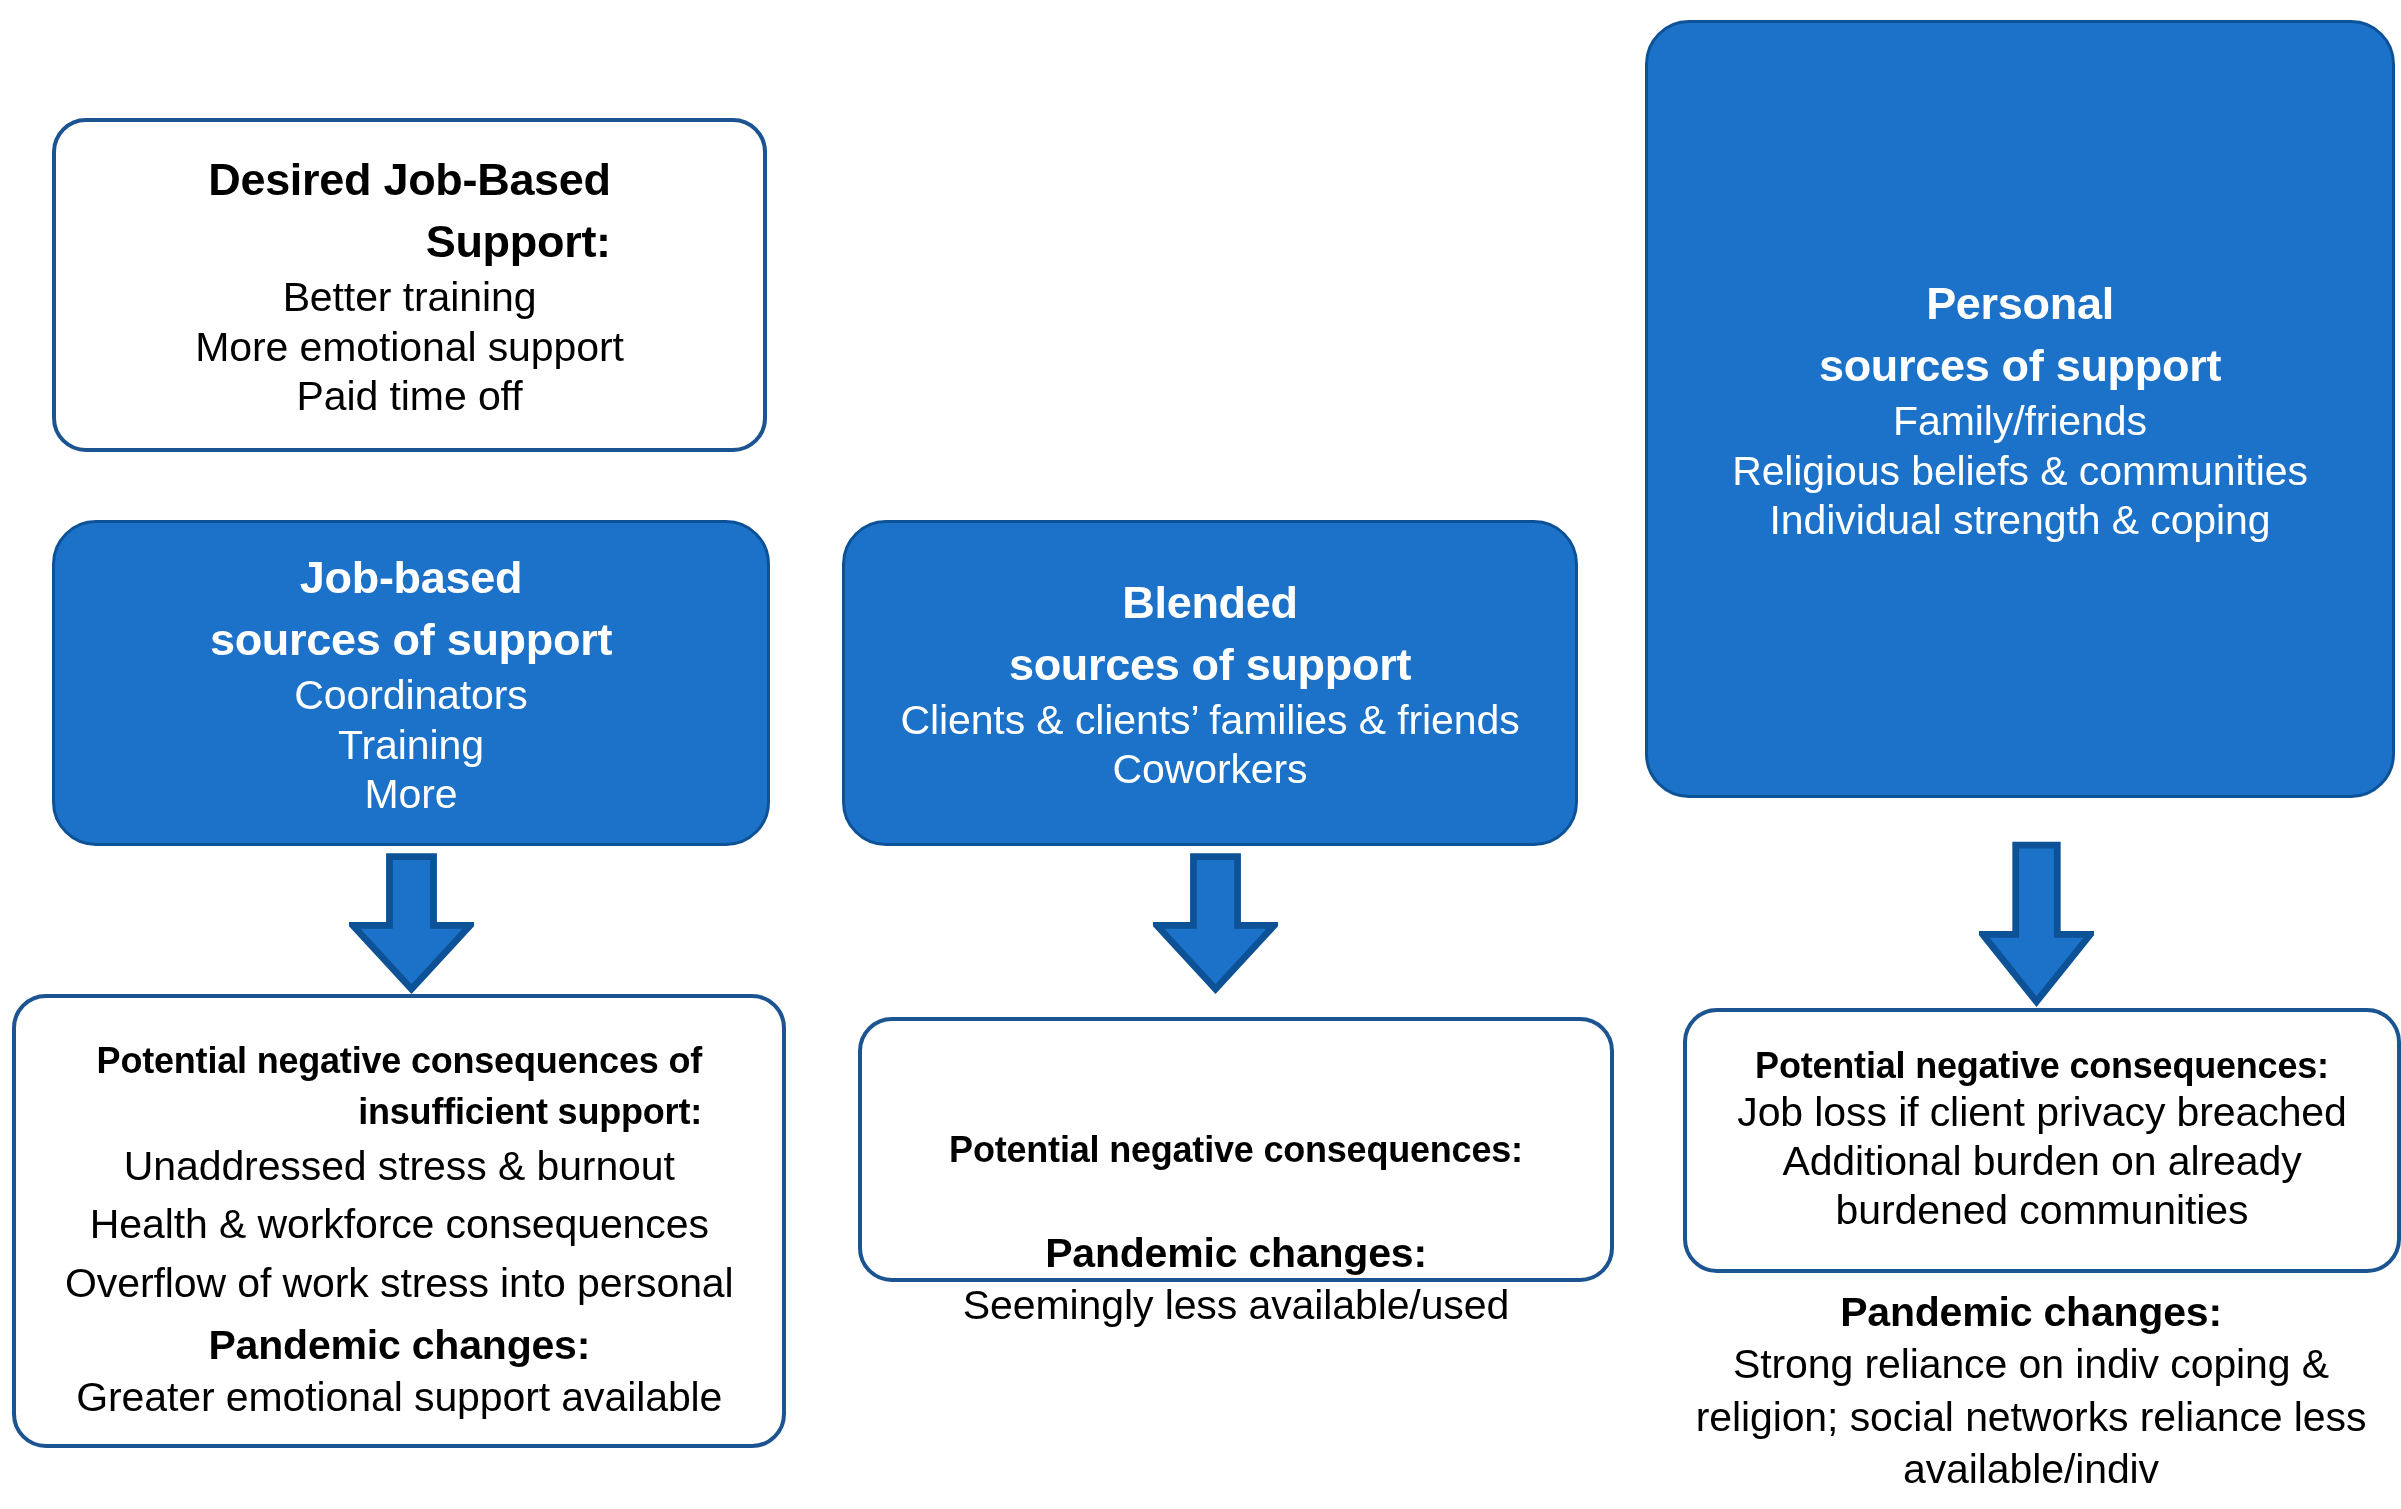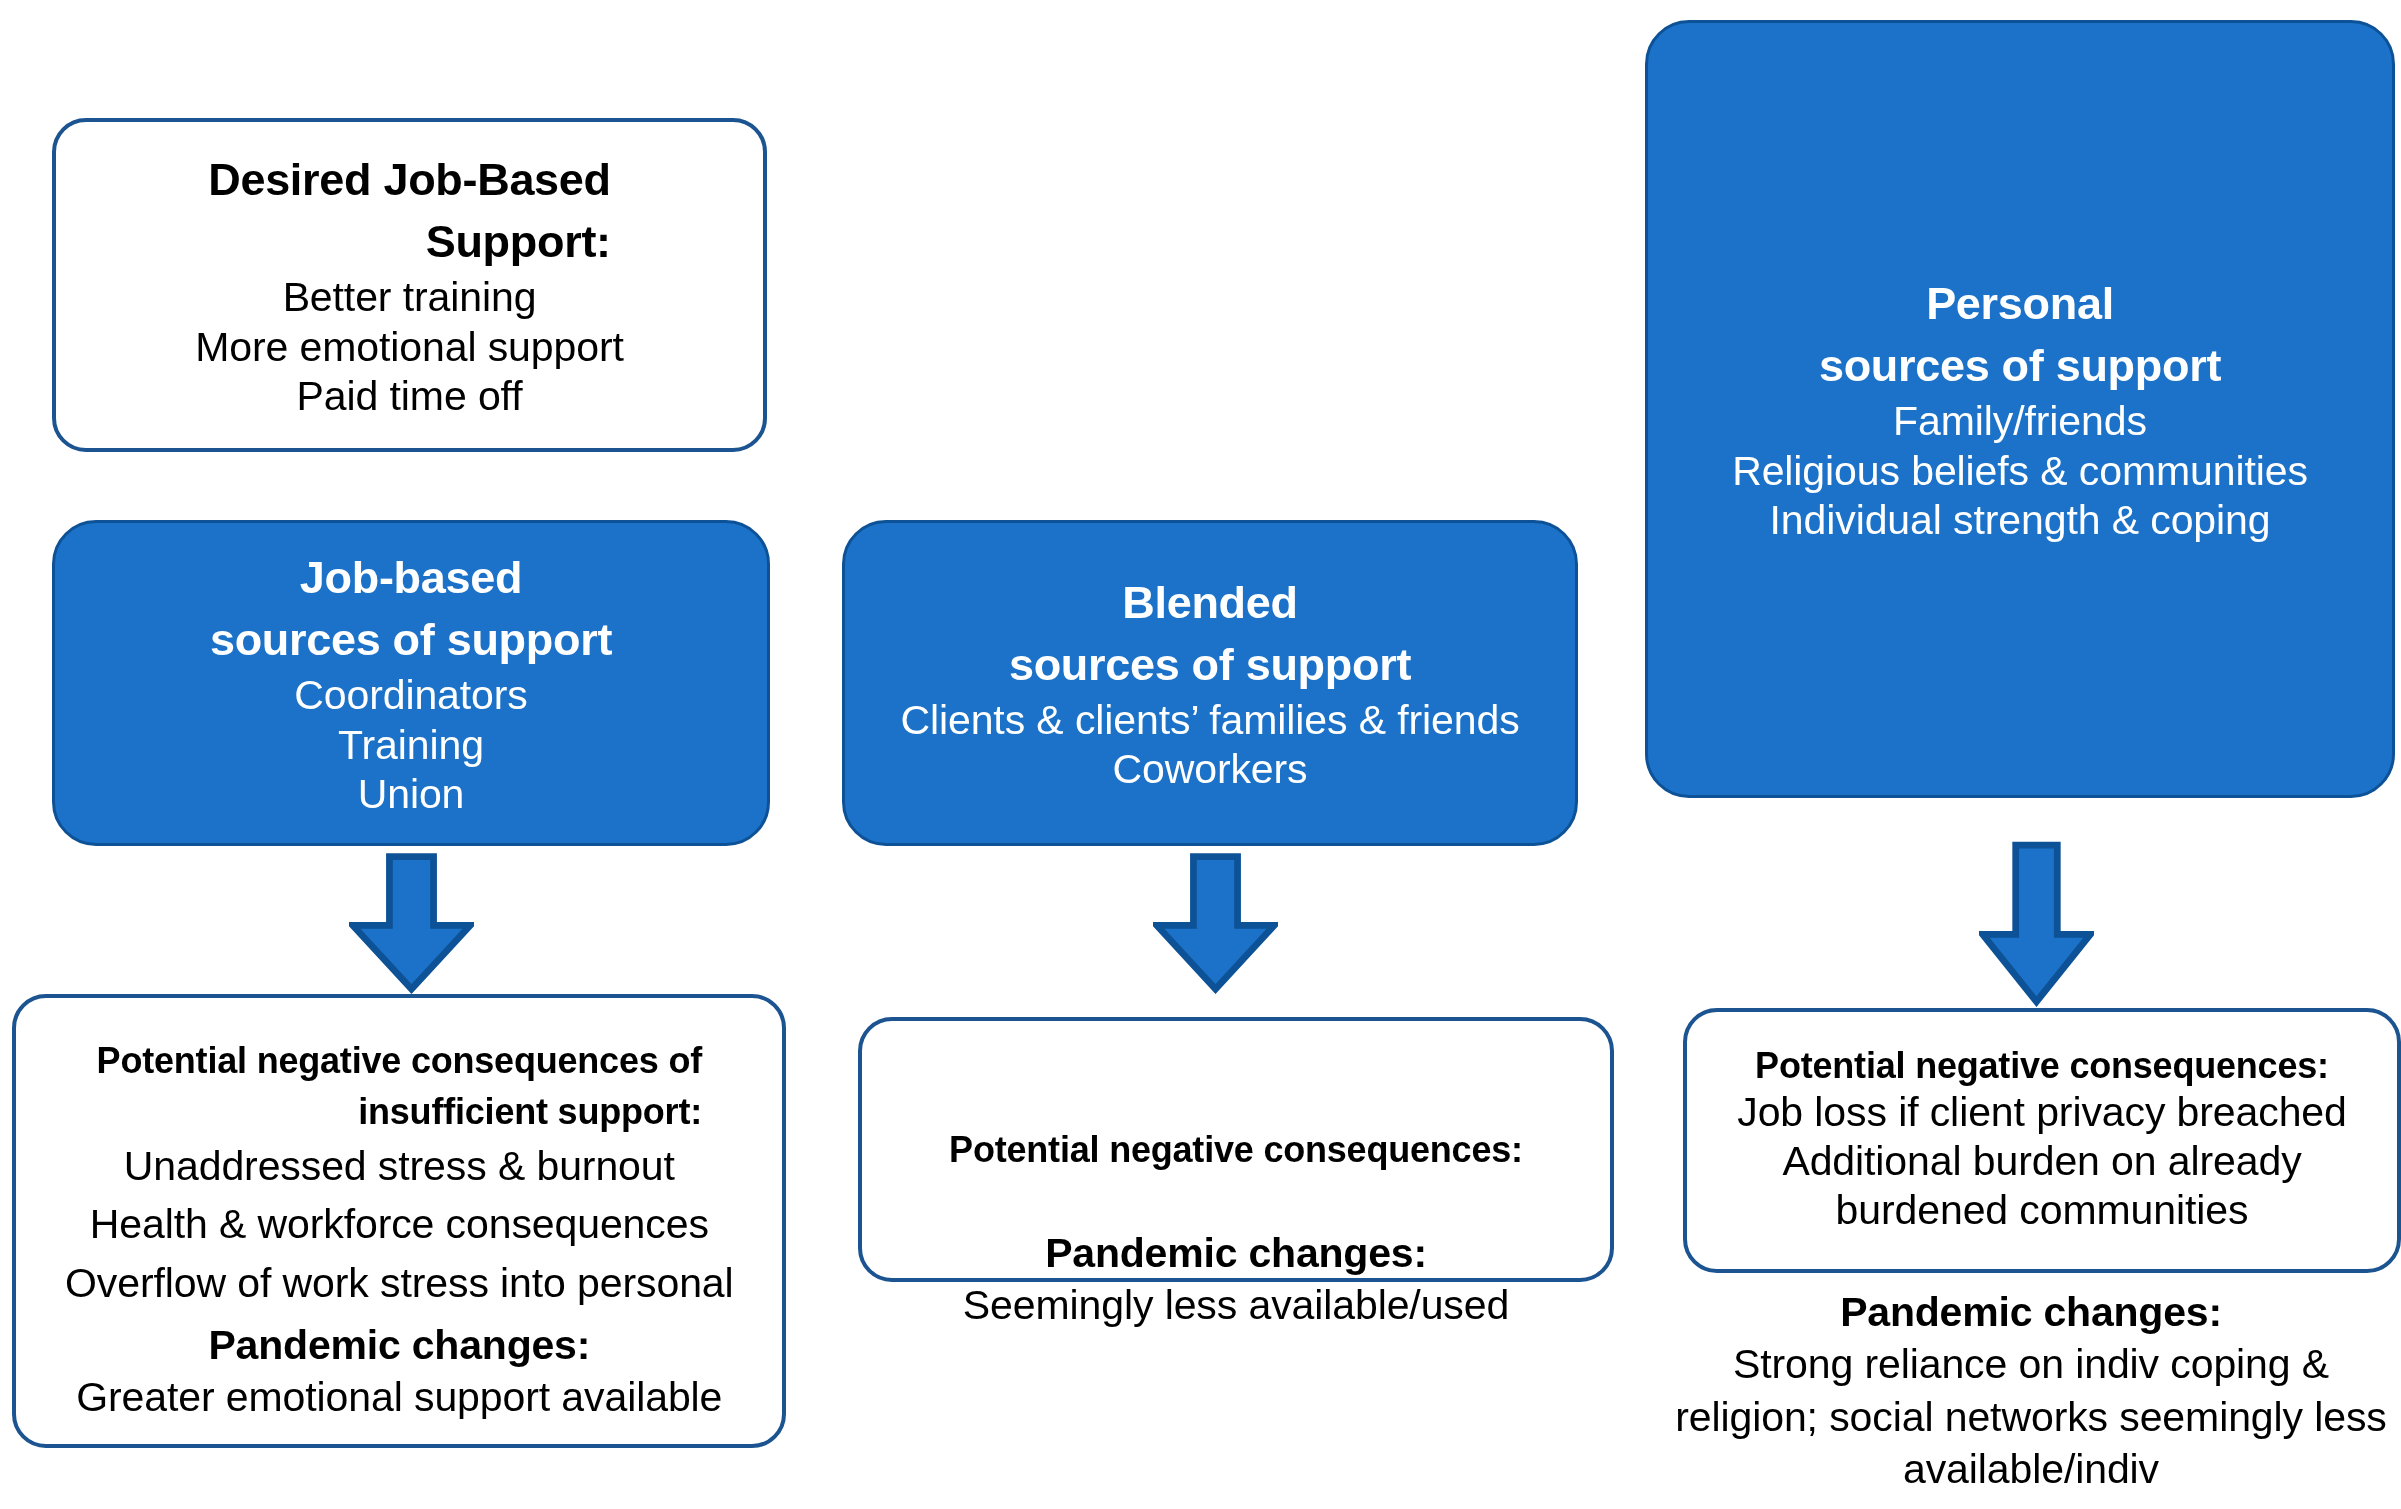--- a/index.html
+++ b/index.html
@@ -126,21 +126,21 @@
     <div class="body-line">Paid time off</div>
   </div>
 
   <div class="box box-filled" id="box-jobbased">
     <div class="hdr hdr-2l">
       <div>Job-based</div>
       <div>sources of support</div>
     </div>
     <div class="body-line">Coordinators</div>
     <div class="body-line">Training</div>
-    <div class="body-line">Union</div>
+    <div class="body-line">More</div>
   </div>
 
   <div class="arrow" id="arrow-job">
     <svg width="125" height="141" viewBox="0 0 204 230">
       <polygon points="66,6 138,6 138,118 198,118 102,222 6,118 66,118" fill="#1b72c8" stroke="#0d5296" stroke-width="11" stroke-linejoin="miter"></polygon>
     </svg>
   </div>
 
   <div class="box box-outline" id="box-jobcons">
     <div class="sm-hdr loose">
@@ -200,18 +200,18 @@
   <div class="box box-outline" id="box-perscons">
     <div class="sm-hdr">Potential negative consequences:</div>
     <div class="body-line">Job loss if client privacy breached</div>
     <div class="body-line">Additional burden on already</div>
     <div class="body-line">burdened communities</div>
   </div>
 
   <div class="caption" id="cap-pers">
     <div class="cap-title">Pandemic changes:</div>
     <div class="cap-line">Strong reliance on indiv coping &amp;</div>
-    <div class="cap-line">religion; social networks seemingly less</div>
+    <div class="cap-line">religion; social networks reliance less</div>
     <div class="cap-line">available/indiv</div>
   </div>
 
 </div>
 
 
 </body></html>

